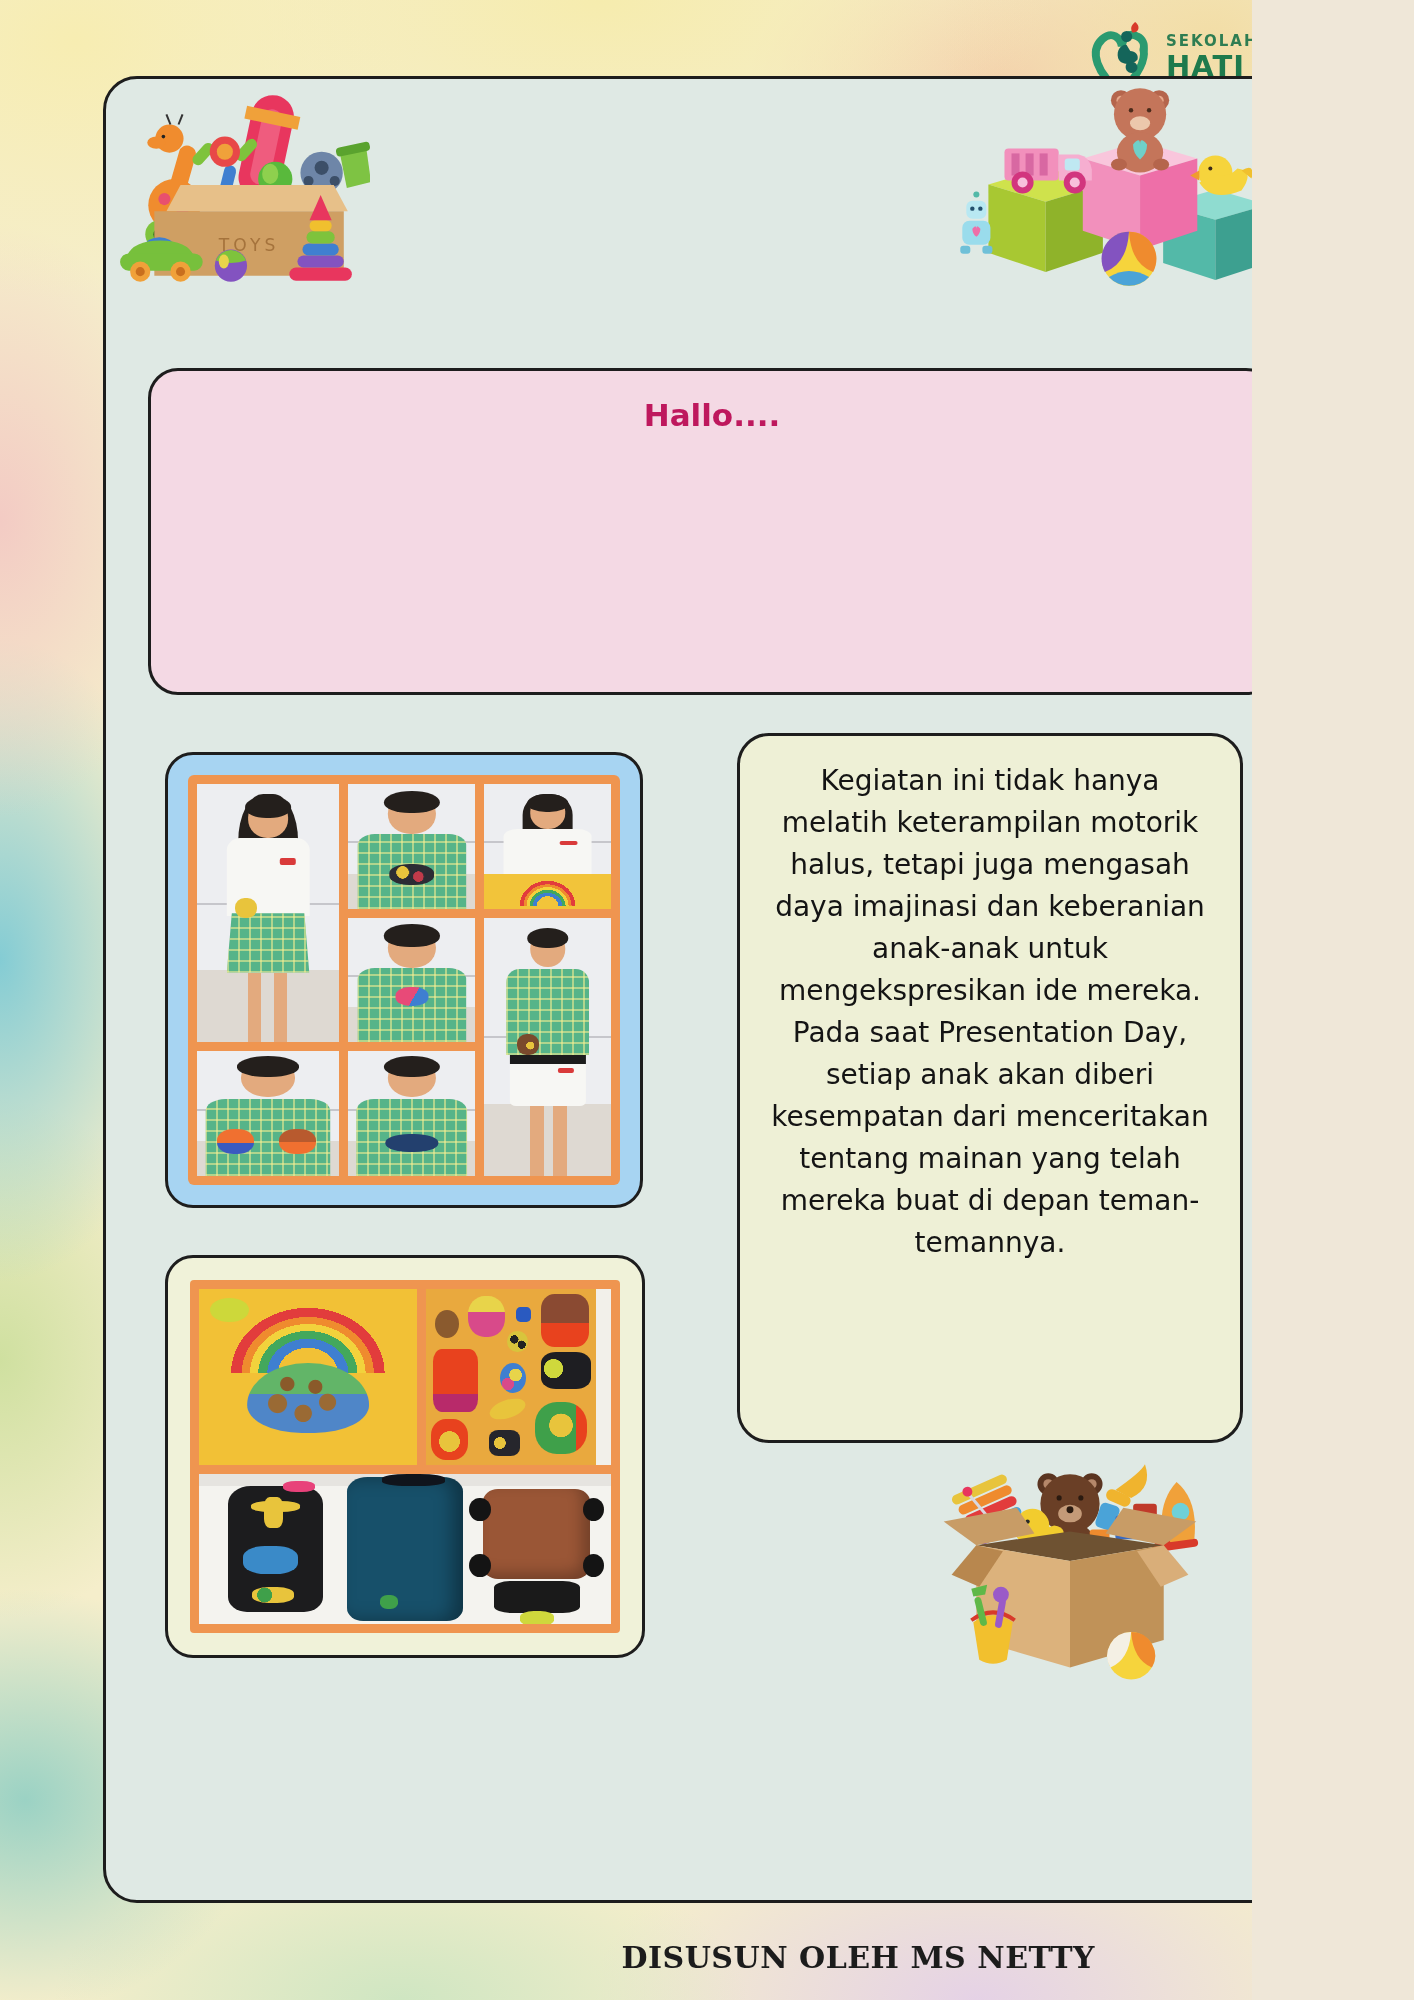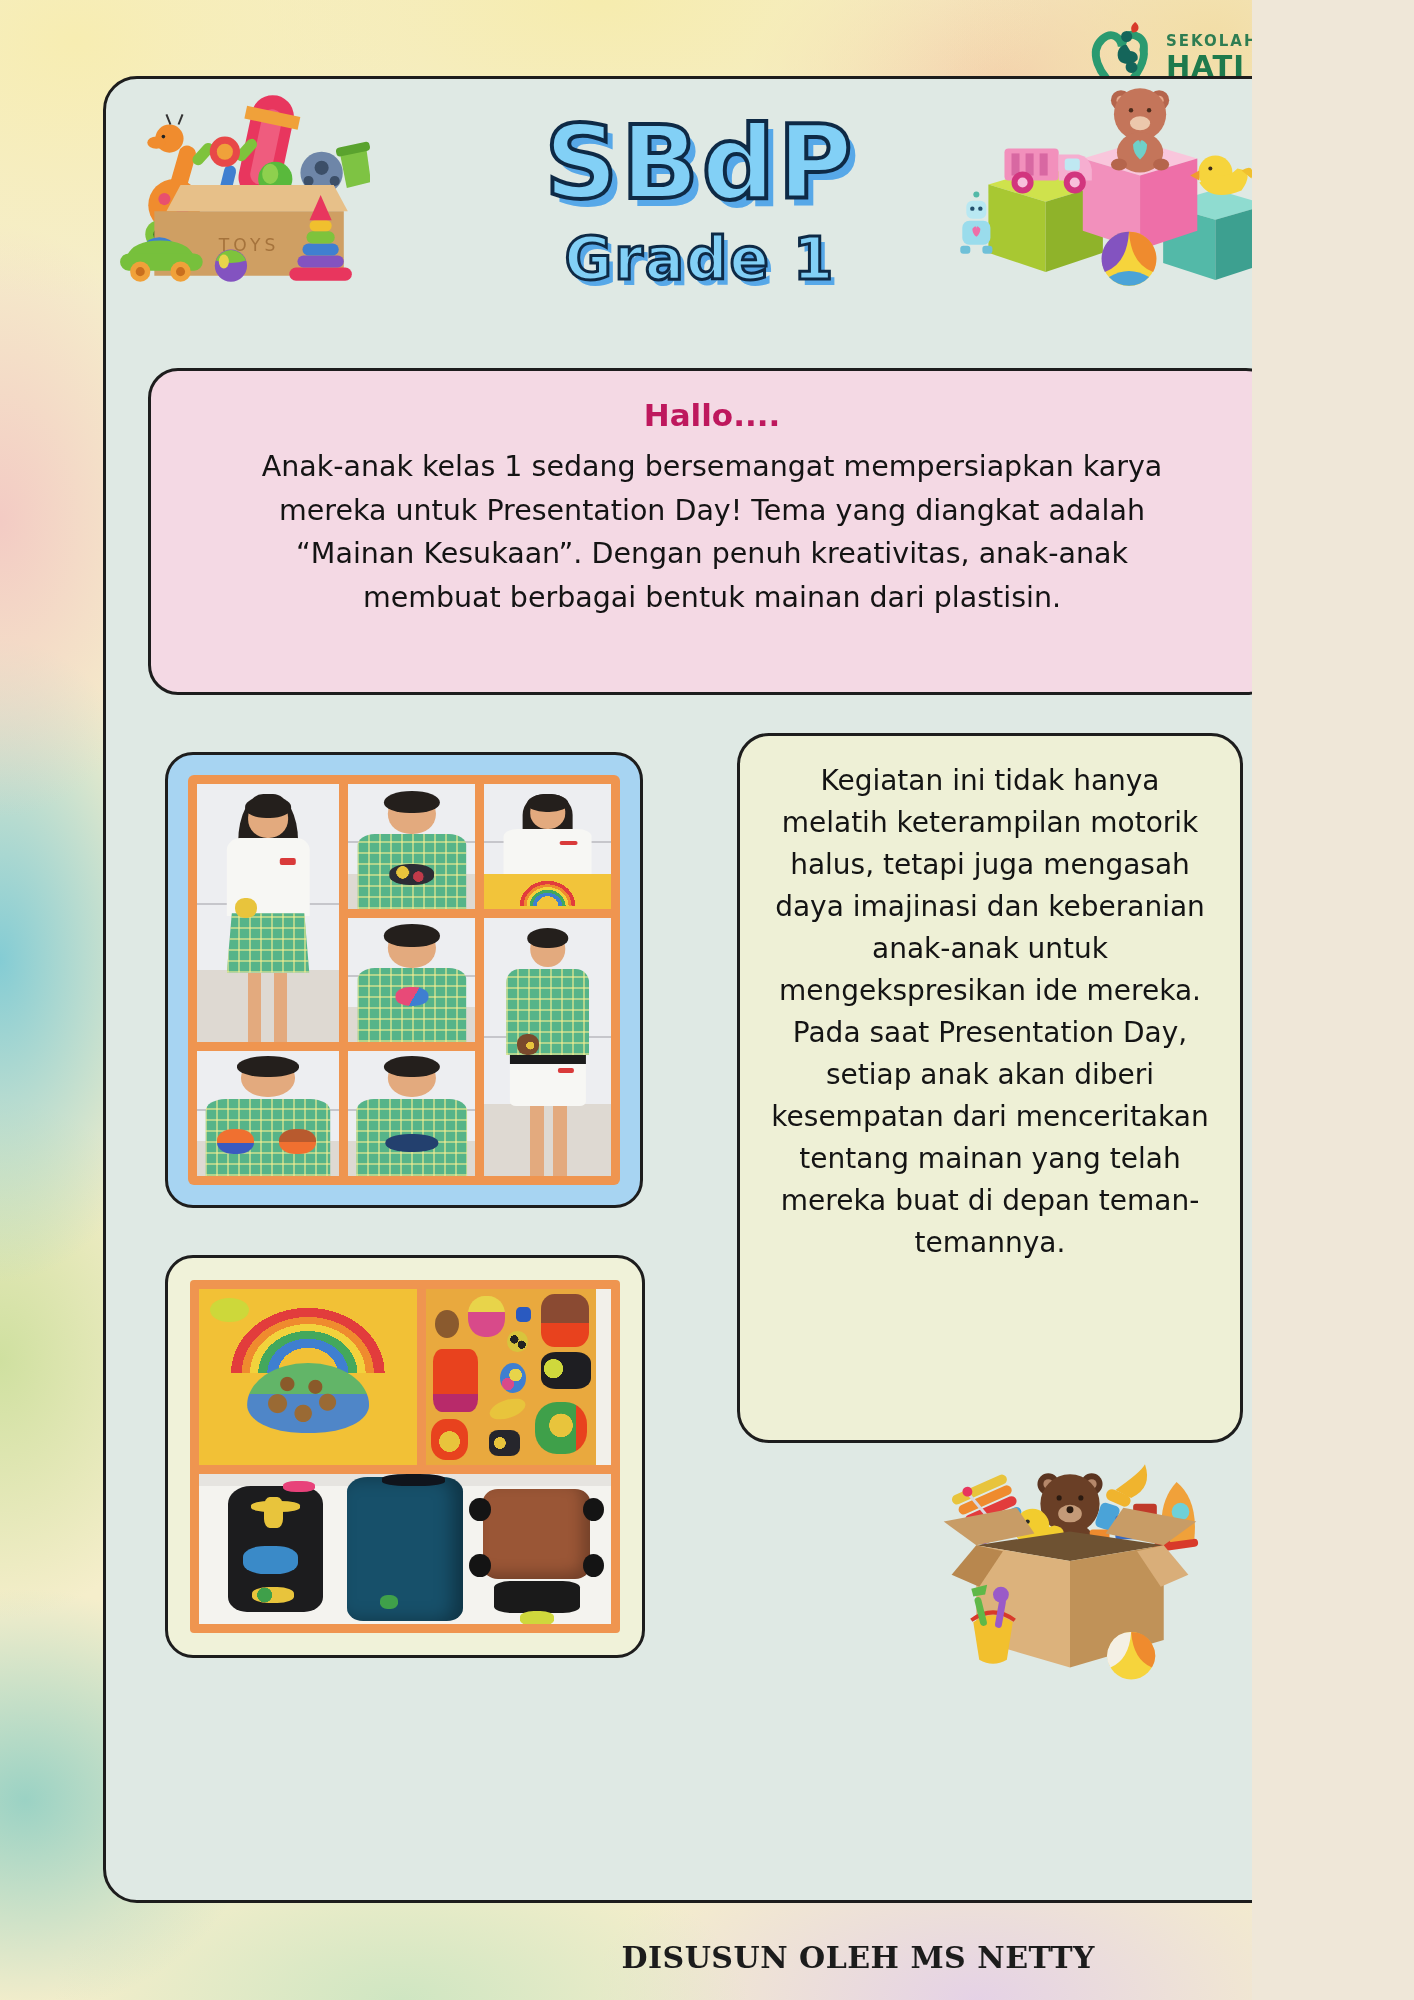--- a/index.html
+++ b/index.html
@@ -176,24 +176,20 @@
     <g>
       <rect x="176" y="178" width="62" height="13" rx="6.5" fill="#e8365e"></rect>
       <rect x="184" y="166" width="46" height="12" rx="6" fill="#8353c0"></rect>
       <rect x="189" y="154" width="36" height="12" rx="6" fill="#3f7fd0"></rect>
       <rect x="193" y="142" width="28" height="12" rx="6" fill="#7ec33c"></rect>
       <rect x="196" y="131" width="22" height="11" rx="5.5" fill="#f0c02e"></rect>
       <path d="M207 106 l11 25 h-22z" fill="#e8365e"></path>
     </g>
   </svg>
 
-  <div class="title-block">
-    <div class="big-title">SBdP</div>
-    <div class="sub-title">Grade 1</div>
-  </div>
 
   <svg style="position:absolute;left:948px;top:52px;" width="362" height="236" viewBox="0 0 360 235">
     <g>
       <path d="M40 132 l57 -17 57 17 -57 17z" fill="#cfe24c"></path>
       <path d="M40 132 v68 l57 19 v-70z" fill="#a8c832"></path>
       <path d="M154 132 v68 l-57 19 v-70z" fill="#8fb32a"></path>
     </g>
     <g>
       <path d="M214 152 l52 -15 52 15 -52 15z" fill="#8fdcd0"></path>
       <path d="M214 152 v58 l52 17 v-60z" fill="#53b9a8"></path>
@@ -258,21 +254,20 @@
       <rect x="320" y="196" width="34" height="10" rx="5" fill="#f09c2e"></rect>
       <rect x="324" y="187" width="26" height="9" rx="4.5" fill="#7ec33c"></rect>
       <rect x="327" y="178" width="20" height="9" rx="4.5" fill="#4aa3d8"></rect>
       <circle cx="337" cy="168" r="9" fill="#ee6fa8"></circle>
       <path d="M333 165 q4 -4 4 0 q0 -4 4 0 q0 4 -4 7 q-4 -3 -4 -7" fill="#f6d43c"></path>
     </g>
   </svg>
 
   <div class="bubble intro-box">
     <div class="intro-head">Hallo....</div>
-    <div class="intro-body">Anak-anak kelas 1 sedang bersemangat mempersiapkan karya mereka untuk Presentation Day! Tema yang diangkat adalah “Mainan Kesukaan”. Dengan penuh kreativitas, anak-anak membuat berbagai bentuk mainan dari plastisin.</div>
   </div>
 
   <div class="bubble collage1">
     <div class="frame1">
       <div class="ph c-a">
         <div class="wline"></div>
         <div class="hrL" style="top:4%;width:42%;height:44%;"></div>
         <div class="bd white" style="top:21%;width:58%;height:30%;"></div>
         <div class="bd plaid" style="top:50%;width:58%;height:23%;border-radius:0;clip-path:polygon(6% 0,94% 0,100% 100%,0 100%);"></div>
         <div class="leg" style="left:36%;top:73%;width:9%;height:27%;"></div>

